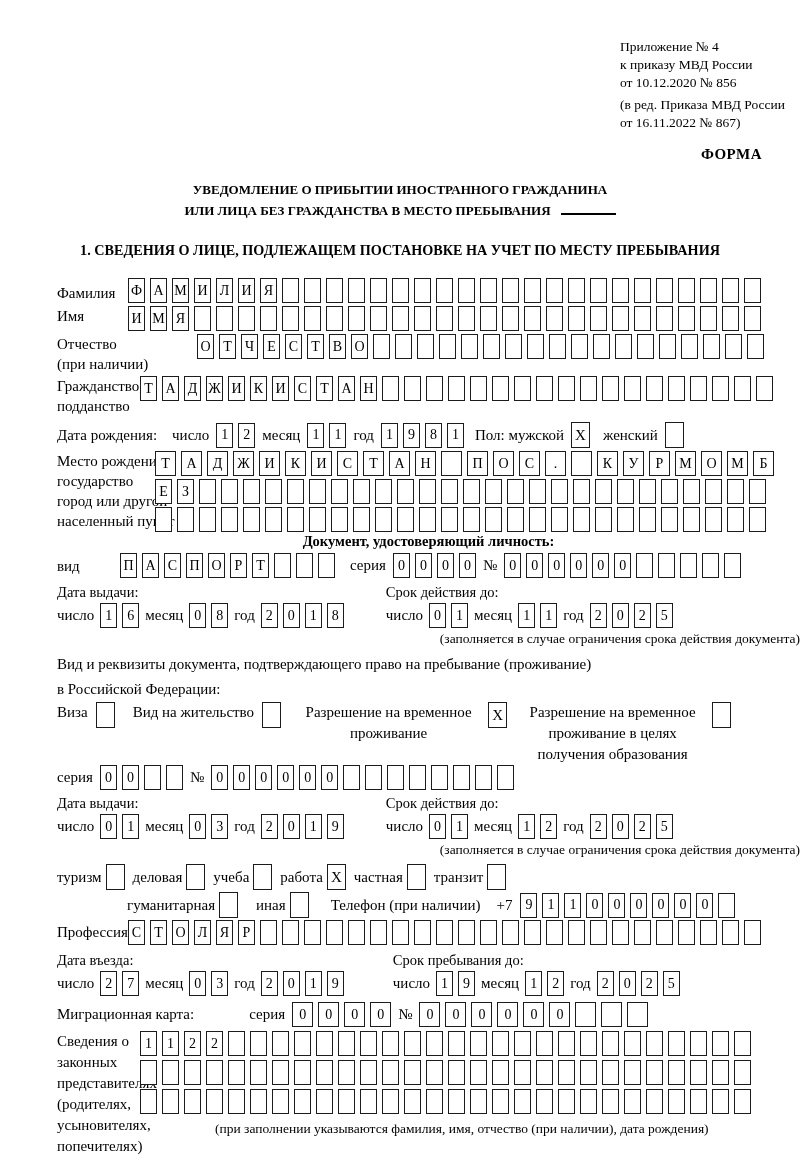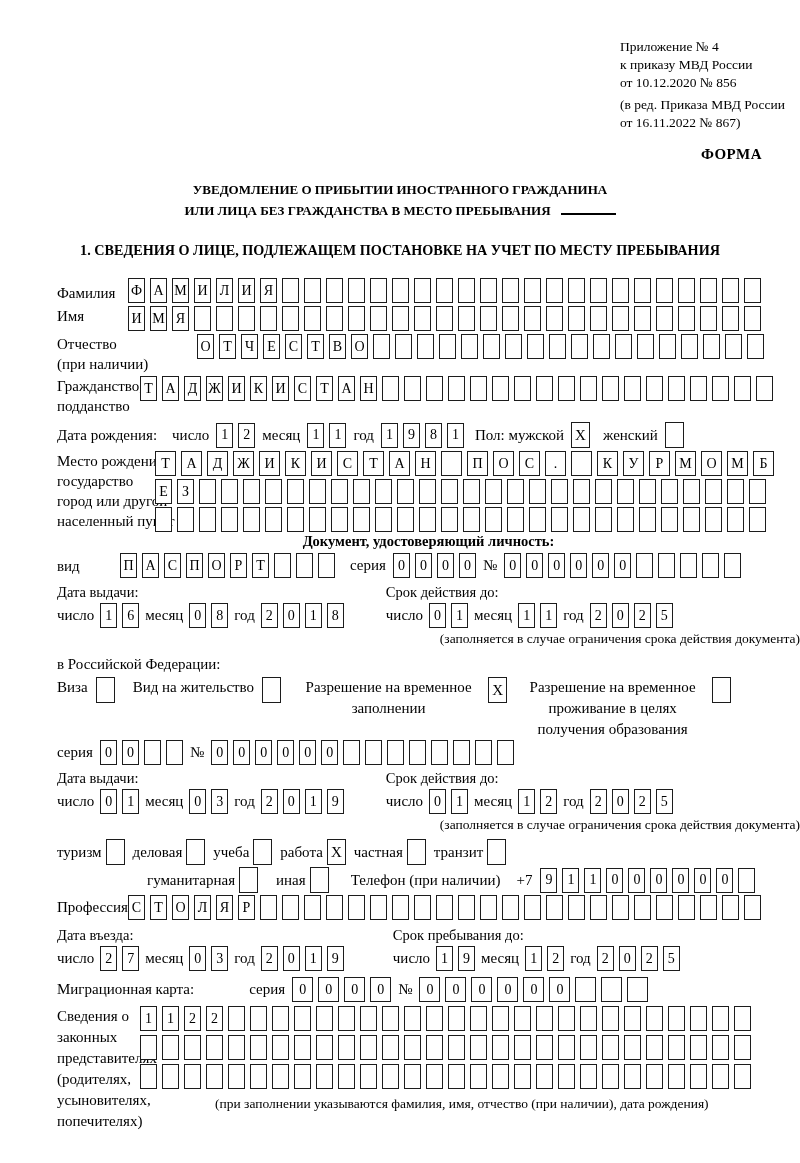--- a/index.html
+++ b/index.html
@@ -443,36 +443,37 @@
               <span class="cell">0</span>
               <span class="cell">2</span>
               <span class="cell">5</span>
             </div>
         </div>
       </div>
     </div>
     <div class="note">(заполняется в случае ограничения срока действия документа)</div>
 
     <div class="para mt5">
+      <div>Вид и реквизиты документа, подтверждающего право на пребывание (проживание)</div>
       <div>в Российской Федерации:</div>
     </div>
 
     <div class="opts">
       <div class="opt">
         <span class="olabel">Виза</span>
         <span class="cbox"></span>
       </div>
       <div class="opt" style="margin-left:18px">
         <span class="olabel">Вид на жительство</span>
         <span class="cbox"></span>
       </div>
       <div class="opt" style="margin-left:16px">
         <span class="ocenter">
           <span>Разрешение на временное</span><br>
-          <span>заполнении</span>
+          <span>проживание</span>
         </span>
         <span class="cbox">X</span>
       </div>
       <div class="opt" style="margin-left:14px">
         <span class="ocenter">
           <span>Разрешение на временное</span><br>
           <span>проживание в целях</span><br>
           <span>получения образования</span>
         </span>
         <span class="cbox"></span>
@@ -574,21 +575,21 @@
       <div class="pair">
         <span class="word">частная</span>
         <span class="cbox"></span>
       </div>
       <div class="pair">
         <span class="word">транзит</span>
         <span class="cbox"></span>
       </div>
     </div>
 
-    <div class="purpose-row mt2" style="margin-left:90px">
+    <div class="purpose-row mt2" style="margin-left:70px">
       <div class="pair">
         <span class="word">гуманитарная</span>
         <span class="cbox"></span>
       </div>
       <div class="pair" style="margin-left:10px">
         <span class="word">иная</span>
         <span class="cbox"></span>
       </div>
       <span class="word" style="margin-left:14px">Телефон (при наличии)</span>
       <span class="word" style="margin-left:8px">+7</span>

